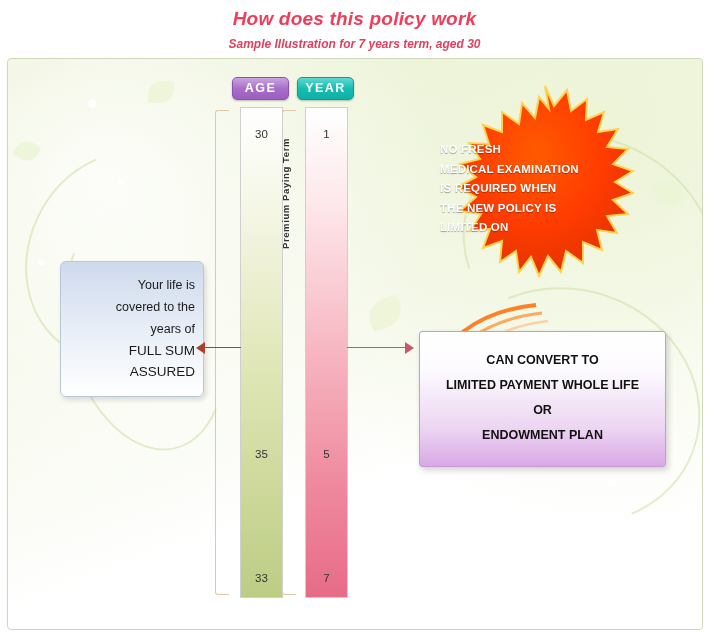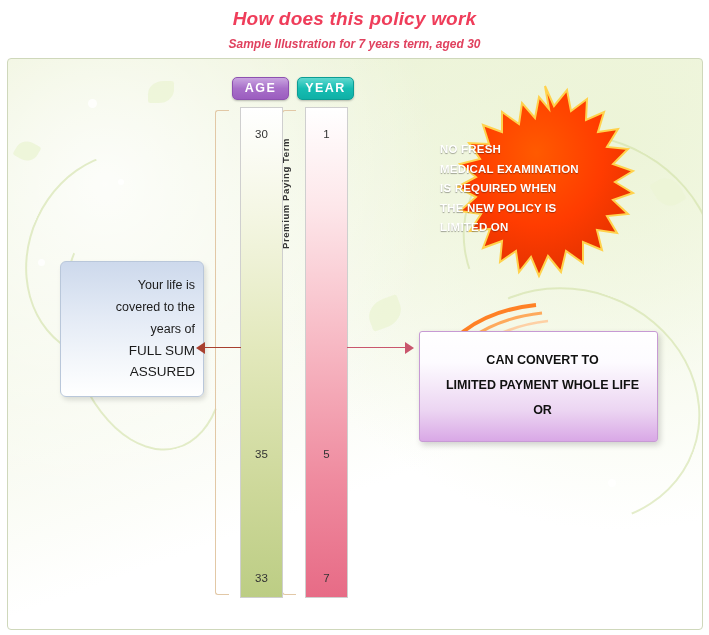--- a/index.html
+++ b/index.html
@@ -256,21 +256,21 @@
     width: 190px;
     height: 130px;
   }
 
   
   .right-box {
     position: absolute;
     left: 411px;
     top: 272px;
     width: 229px;
-    padding: 16px 0 18px 8px;
+    padding: 16px 8px 18px 8px;
     border: 1px solid #c79ad4;
     border-radius: 3px;
     background: linear-gradient(180deg, #ffffff 0%, #fdfbff 28%, #ecd5f2 72%, #d9a8e6 100%);
     box-shadow: 2px 3px 6px rgba(0,0,0,0.18);
     text-align: center;
     color: #111111;
     font-size: 12.5px;
     font-weight: bold;
     line-height: 25px;
   }
@@ -358,16 +358,17 @@
         <div>IS REQUIRED WHEN</div>
         <div>THE NEW POLICY IS</div>
         <div>LIMITED ON</div>
       </div>
     </div>
 
     <div class="right-box">
       <div>CAN CONVERT TO</div>
       <div>LIMITED PAYMENT WHOLE LIFE</div>
       <div>OR</div>
+      <div>ENDOWMENT PLAN</div>
     </div>
 
   </div>
 </div>
 
 </body></html>

